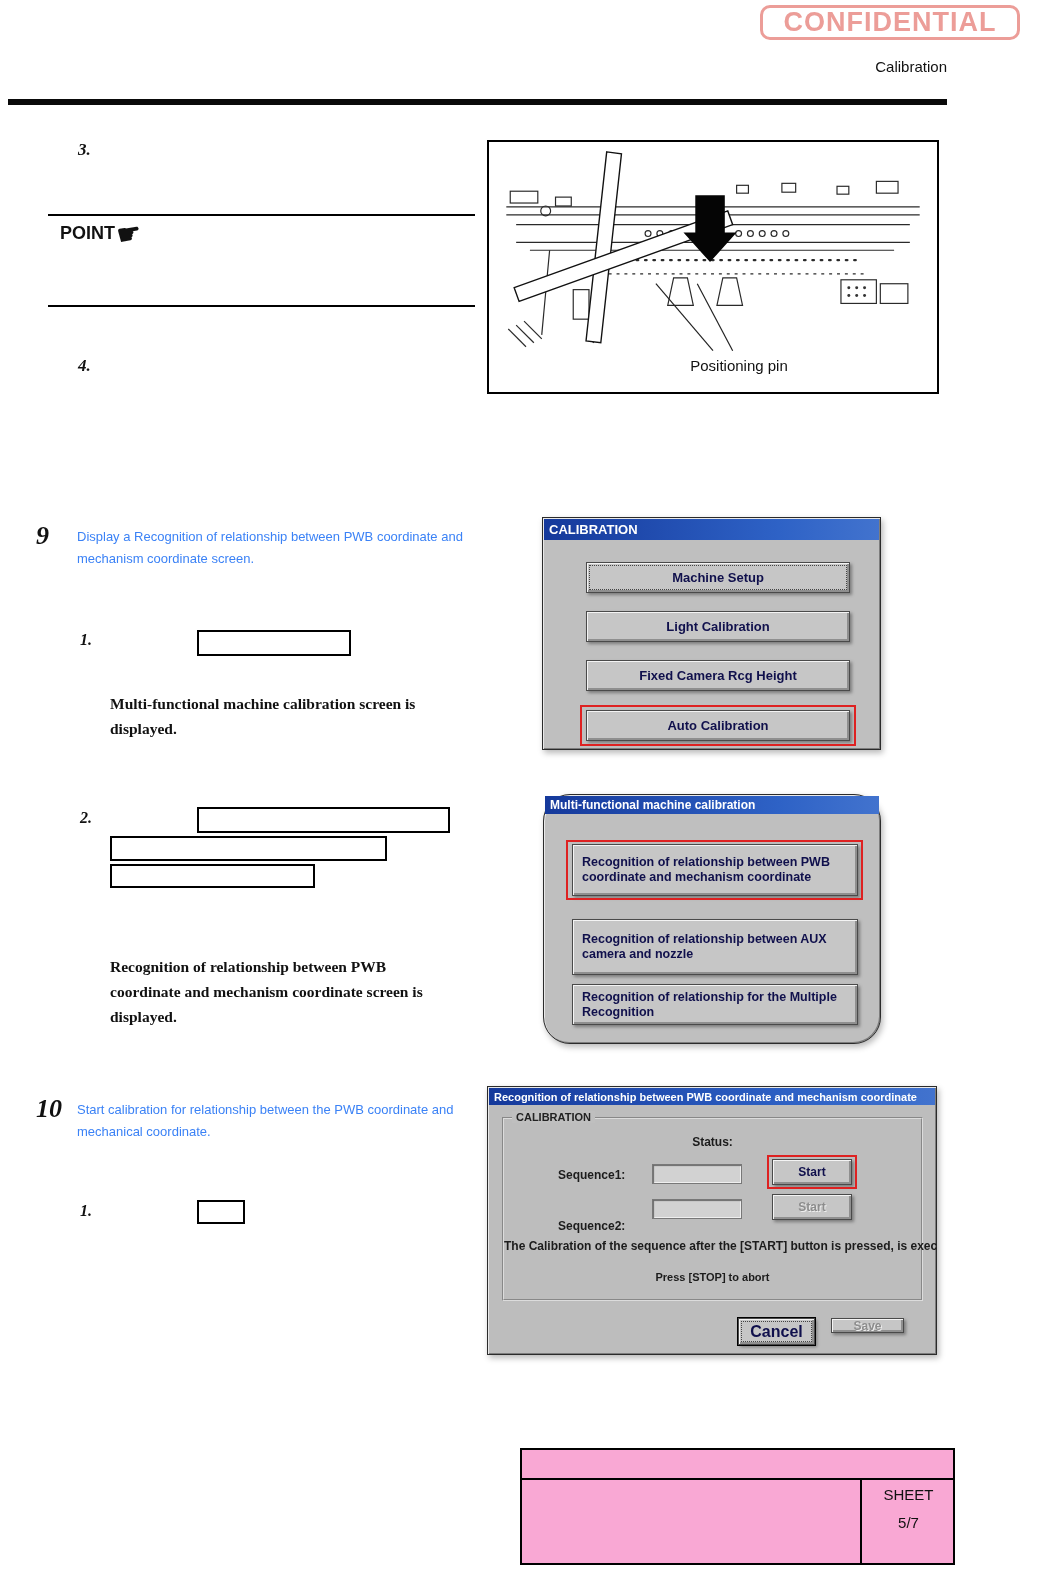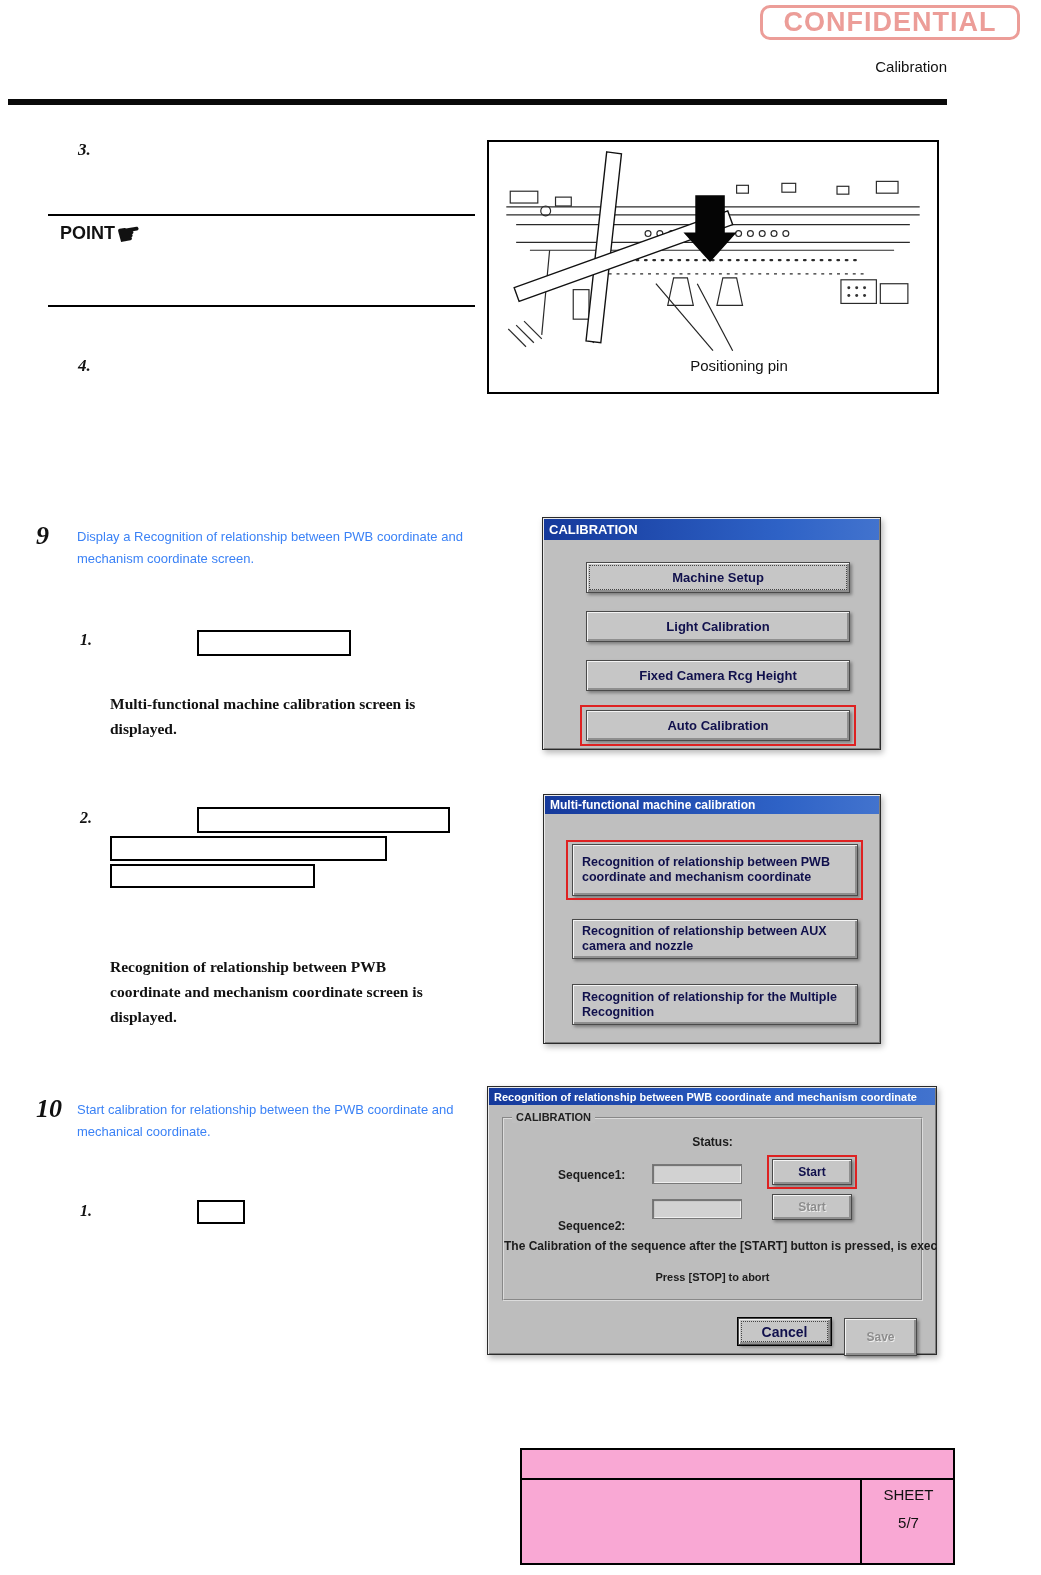--- a/index.html
+++ b/index.html
@@ -133,27 +133,27 @@
     <div class="btn" style="left:43px;top:192px;width:264px;height:31px;">Auto Calibration</div>
     <div class="red-box" style="left:37px;top:187px;width:276px;height:41px;"></div>
   </div>
 
   <div class="stepnum" style="left:80px;top:809px;font-size:16px;">2.</div>
   <div class="blank" style="left:197px;top:807px;width:253px;height:26px;"></div>
   <div class="blank" style="left:110px;top:836px;width:277px;height:25px;"></div>
   <div class="blank" style="left:110px;top:864px;width:205px;height:24px;"></div>
   <div class="serif-note" style="left:110px;top:954px;width:350px;">Recognition of relationship between PWB coordinate and mechanism coordinate screen is displayed.</div>
 
-  <div class="win" style="left:543px;top:794px;width:338px;height:250px;">
+  <div class="win" style="left:543px;top:794px;width:338px;height:250px;border-radius:27px;">
     <div class="titlebar" style="height:18px;font-size:12px;">
       <span>Multi-functional machine calibration</span>
     </div>
     <div class="btn left" style="left:28px;top:49px;width:286px;height:52px;padding-left:9px;padding-right:6px;font-size:12.5px;line-height:15px;">Recognition of relationship between PWB coordinate and mechanism coordinate</div>
     <div class="red-box" style="left:22px;top:45px;width:297px;height:60px;"></div>
-    <div class="btn left" style="left:28px;top:124px;width:286px;height:40px;padding-left:9px;padding-right:6px;font-size:12.5px;line-height:15px;">Recognition of relationship between AUX camera and nozzle</div>
+    <div class="btn left" style="left:28px;top:124px;width:286px;height:56px;padding-left:9px;padding-right:6px;font-size:12.5px;line-height:15px;">Recognition of relationship between AUX camera and nozzle</div>
     <div class="btn left" style="left:28px;top:189px;width:286px;height:41px;padding-left:9px;padding-right:6px;font-size:12.5px;line-height:15px;">Recognition of relationship for the Multiple Recognition</div>
   </div>
 
   <div class="stepnum bignum" style="left:36px;top:1094px;">10</div>
   <div class="body-text" style="left:77px;top:1099px;width:400px;">Start calibration for relationship between the PWB coordinate and mechanical coordinate.</div>
   <div class="stepnum" style="left:80px;top:1202px;font-size:16px;">1.</div>
   <div class="blank" style="left:197px;top:1200px;width:48px;height:24px;"></div>
 
   <div class="win" style="left:487px;top:1086px;width:450px;height:269px;background:#bdbdbd;">
     <div class="titlebar" style="height:17px;font-size:11px;">
@@ -171,22 +171,22 @@
       <div class="red-box" style="left:263px;top:36px;width:90px;height:34px;"></div>
 
       <div class="dlg-label" style="left:54px;top:100px;">Sequence2:</div>
       <div class="field" style="left:148px;top:80px;width:90px;height:20px;"></div>
       <div class="btn grayed" style="left:268px;top:75px;width:80px;height:26px;font-size:12px;">Start</div>
 
       <div class="dlg-label center-text" style="top:120px;font-size:12px;">The Calibration of the sequence after the [START] button is pressed, is exec</div>
       <div class="dlg-label center-text" style="top:152px;font-size:11px;">Press [STOP] to abort</div>
     </div>
 
-    <div class="btn defaultbtn" style="left:250px;top:231px;width:93px;height:27px;font-size:14px;">Cancel</div>
-    <div class="btn grayed" style="left:343px;top:231px;width:73px;height:38px;font-size:12px;margin-left:13px;">Save</div>
+    <div class="btn defaultbtn" style="left:250px;top:231px;width:77px;height:27px;font-size:16px;">Cancel</div>
+    <div class="btn grayed" style="left:343px;top:231px;width:73px;height:15px;font-size:12px;">Save</div>
   </div>
 
   <div class="abs" style="left:520px;top:1448px;width:435px;height:117px;border:2px solid #000;background:#f9a8d4;">
     <div class="abs" style="left:0;right:0;top:28px;height:2px;background:#000;"></div>
     <div class="abs" style="left:338px;top:28px;bottom:0;width:2px;background:#000;"></div>
     <div class="abs" style="left:340px;top:36px;width:93px;text-align:center;font-size:15px;color:#111;">SHEET</div>
     <div class="abs" style="left:340px;top:64px;width:93px;text-align:center;font-size:15px;color:#111;">5/7</div>
   </div>
 
 </div>

